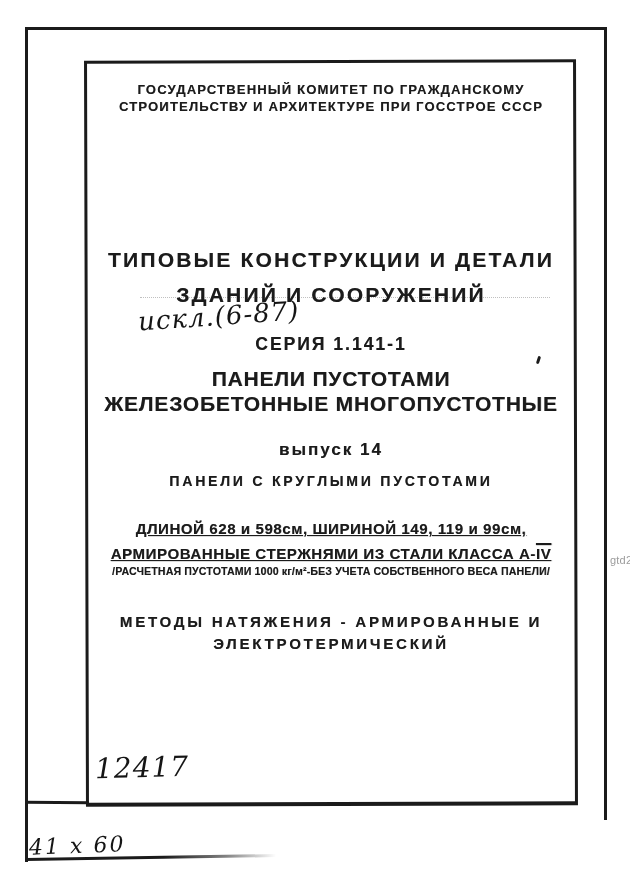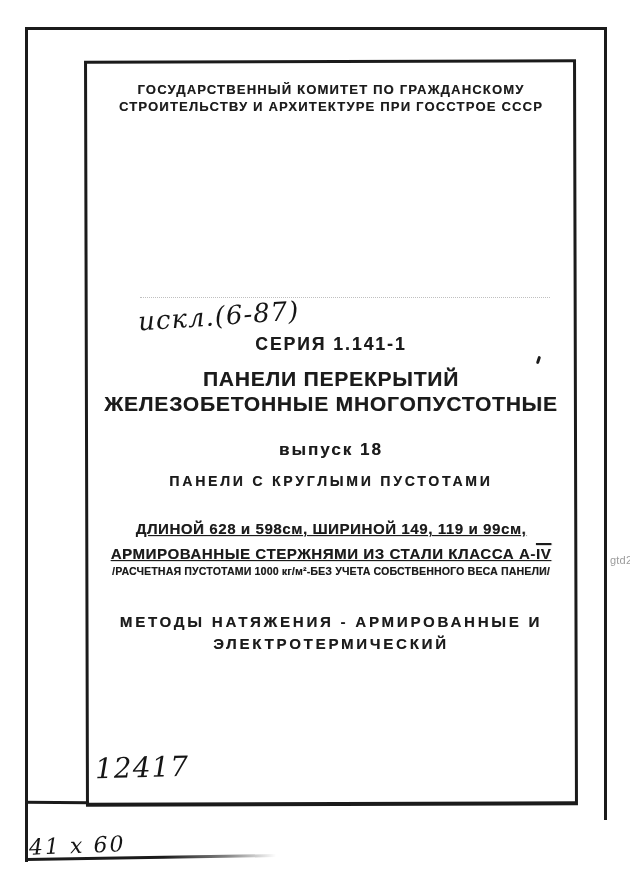--- a/index.html
+++ b/index.html
@@ -109,31 +109,35 @@
   <div class="bottom-line-ext"></div>
   <div class="hand-baseline"></div>
   <div class="paper-crease"></div>
   <div class="stray-ink-mark"></div>
 
   <div class="print org">
     <div>ГОСУДАРСТВЕННЫЙ КОМИТЕТ ПО ГРАЖДАНСКОМУ</div>
     <div>СТРОИТЕЛЬСТВУ И АРХИТЕКТУРЕ ПРИ ГОССТРОЕ СССР</div>
   </div>
 
+  <div class="print series-title">
+    <div>ТИПОВЫЕ КОНСТРУКЦИИ И ДЕТАЛИ</div>
+    <div>ЗДАНИЙ И СООРУЖЕНИЙ</div>
+  </div>
 
   <div class="hand hand-note">искл.(6-87)</div>
 
   <div class="print series-number">СЕРИЯ 1.141-1</div>
 
   <div class="print subject">
-    <div>ПАНЕЛИ ПЕРЕКРЫТИЙ</div>
+    <div>ПАНЕЛИ ПУСТОТАМИ</div>
     <div>ЖЕЛЕЗОБЕТОННЫЕ МНОГОПУСТОТНЫЕ</div>
   </div>
 
-  <div class="print issue">выпуск 18</div>
+  <div class="print issue">выпуск 14</div>
 
   <div class="print desc-a">
     <div>ПАНЕЛИ С КРУГЛЫМИ ПУСТОТАМИ</div>
   </div>
 
   <div class="print desc-b">
     <div>ДЛИНОЙ 628 и 598см, ШИРИНОЙ 149, 119 и 99см,</div>
     <div><span>АРМИРОВАННЫЕ СТЕРЖНЯМИ ИЗ СТАЛИ КЛАССА А-</span><span class="steel-class">IV</span></div>
   </div>
 

